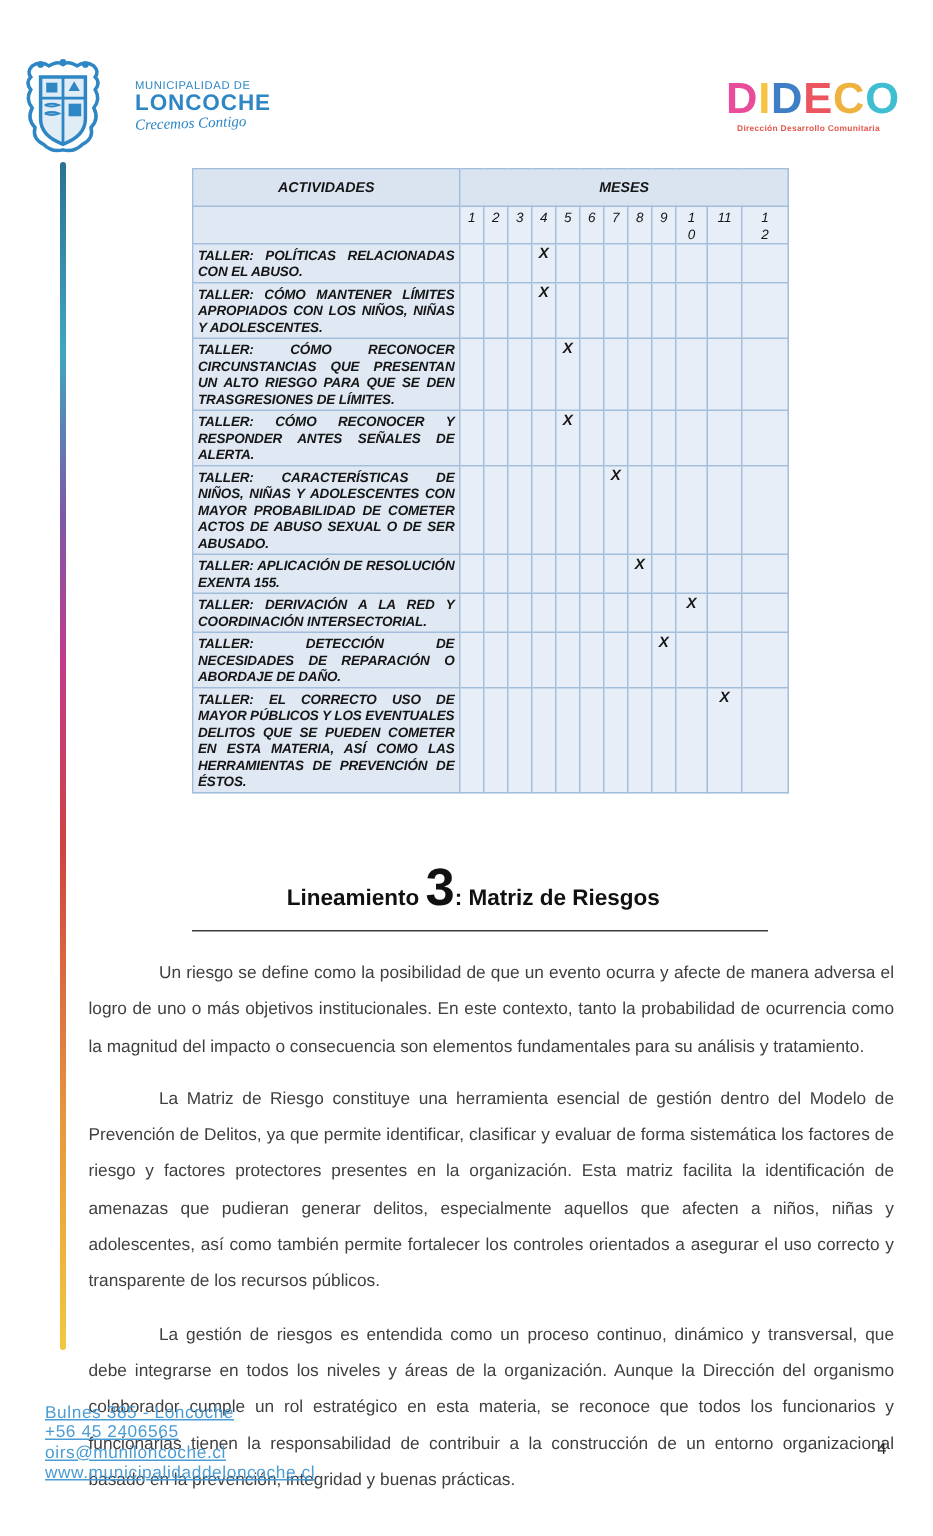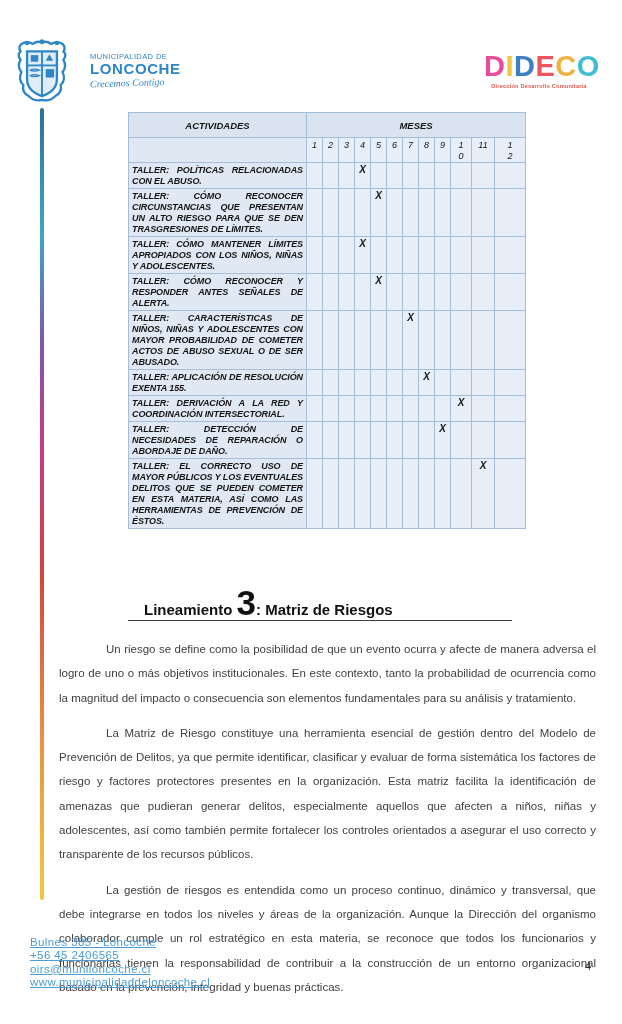--- a/index.html
+++ b/index.html
@@ -37,21 +37,21 @@
   th.band { background: #dae4f0; font-size: 9.5px; font-weight: bold; height: 25px; }
   th.corner { background: #dfe8f3; }
   .month-th { background: #e7eef7; font-size: 9px; font-weight: normal; text-align: center;
     vertical-align: top; white-space: pre-line; line-height: 10.5px; padding-top: 2px; height: 25px; }
   td.activity-td { background: #dfe8f3; font-size: 9px; font-weight: bold; line-height: 11px;
     padding: 1.5px 3px; text-align: justify; vertical-align: top; letter-spacing: -0.1px; }
   td.mark-td { background: #e7eef7; font-size: 10px; font-weight: bold; text-align: center;
     vertical-align: top; line-height: 11px; padding-top: 1px; }
 
   
-  .heading { position: absolute; left: 144px; top: 572px; width: 395px; color: #111; margin-top: 11px; }
+  .heading { position: absolute; left: 118px; top: 572px; width: 395px; text-align: center; color: #111; }
   .heading .h-prefix, .heading .h-suffix { font-size: 15px; font-weight: bold; }
   .heading .h-number { font-size: 35px; font-weight: bold; letter-spacing: 0; }
   .heading-divider { position: absolute; left: 128px; top: 620px; width: 384px; border-top: 1.4px solid #3c3c3c; }
 
   
   .body-text { position: absolute; left: 59px; top: 637px; width: 537px; color: #3f3f3f;
     font-size: 11.5px; line-height: 24.3px; text-align: justify; }
   .body-text p { text-indent: 47px; margin-bottom: 11px; }
 
   
@@ -142,41 +142,41 @@
           <td class="mark-td"></td>
           <td class="mark-td"></td>
           <td class="mark-td"></td>
           <td class="mark-td"></td>
           <td class="mark-td"></td>
           <td class="mark-td"></td>
           <td class="mark-td"></td>
           <td class="mark-td"></td>
         </tr>
         <tr>
+          <td class="activity-td">TALLER: CÓMO MANTENER LÍMITES APROPIADOS CON LOS NIÑOS, NIÑAS Y ADOLESCENTES.</td>
+          <td class="mark-td"></td>
+          <td class="mark-td"></td>
+          <td class="mark-td"></td>
+          <td class="mark-td">X</td>
+          <td class="mark-td"></td>
+          <td class="mark-td"></td>
+          <td class="mark-td"></td>
+          <td class="mark-td"></td>
+          <td class="mark-td"></td>
+          <td class="mark-td"></td>
+          <td class="mark-td"></td>
+          <td class="mark-td"></td>
+        </tr>
+        <tr>
           <td class="activity-td">TALLER: CÓMO RECONOCER CIRCUNSTANCIAS QUE PRESENTAN UN ALTO RIESGO PARA QUE SE DEN TRASGRESIONES DE LÍMITES.</td>
           <td class="mark-td"></td>
           <td class="mark-td"></td>
           <td class="mark-td"></td>
           <td class="mark-td"></td>
           <td class="mark-td">X</td>
-          <td class="mark-td"></td>
-          <td class="mark-td"></td>
-          <td class="mark-td"></td>
-          <td class="mark-td"></td>
-          <td class="mark-td"></td>
-          <td class="mark-td"></td>
-          <td class="mark-td"></td>
-        </tr>
-        <tr>
-          <td class="activity-td">TALLER: CÓMO MANTENER LÍMITES APROPIADOS CON LOS NIÑOS, NIÑAS Y ADOLESCENTES.</td>
-          <td class="mark-td"></td>
-          <td class="mark-td"></td>
-          <td class="mark-td"></td>
-          <td class="mark-td">X</td>
-          <td class="mark-td"></td>
           <td class="mark-td"></td>
           <td class="mark-td"></td>
           <td class="mark-td"></td>
           <td class="mark-td"></td>
           <td class="mark-td"></td>
           <td class="mark-td"></td>
           <td class="mark-td"></td>
         </tr>
         <tr>
           <td class="activity-td">TALLER: CÓMO RECONOCER Y RESPONDER ANTES SEÑALES DE ALERTA.</td>

